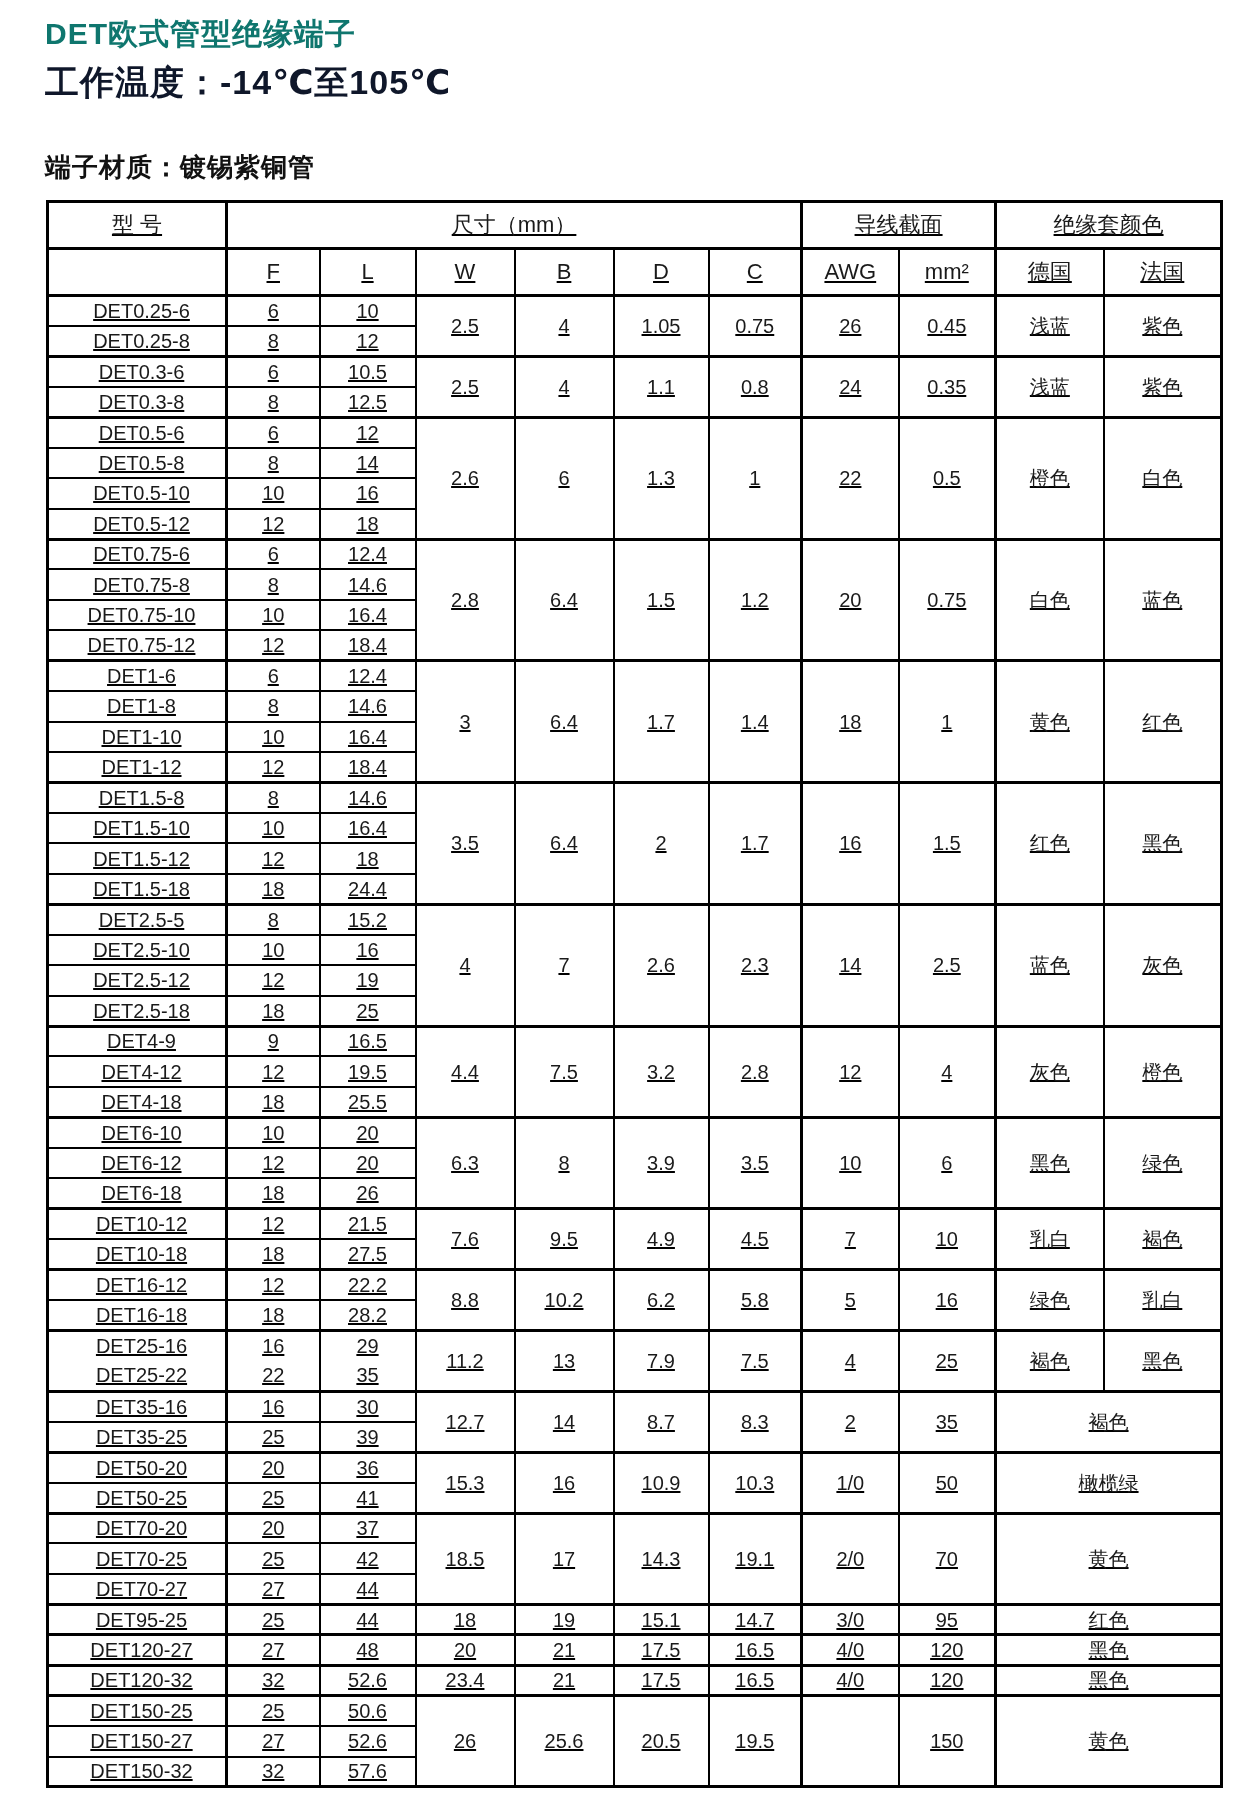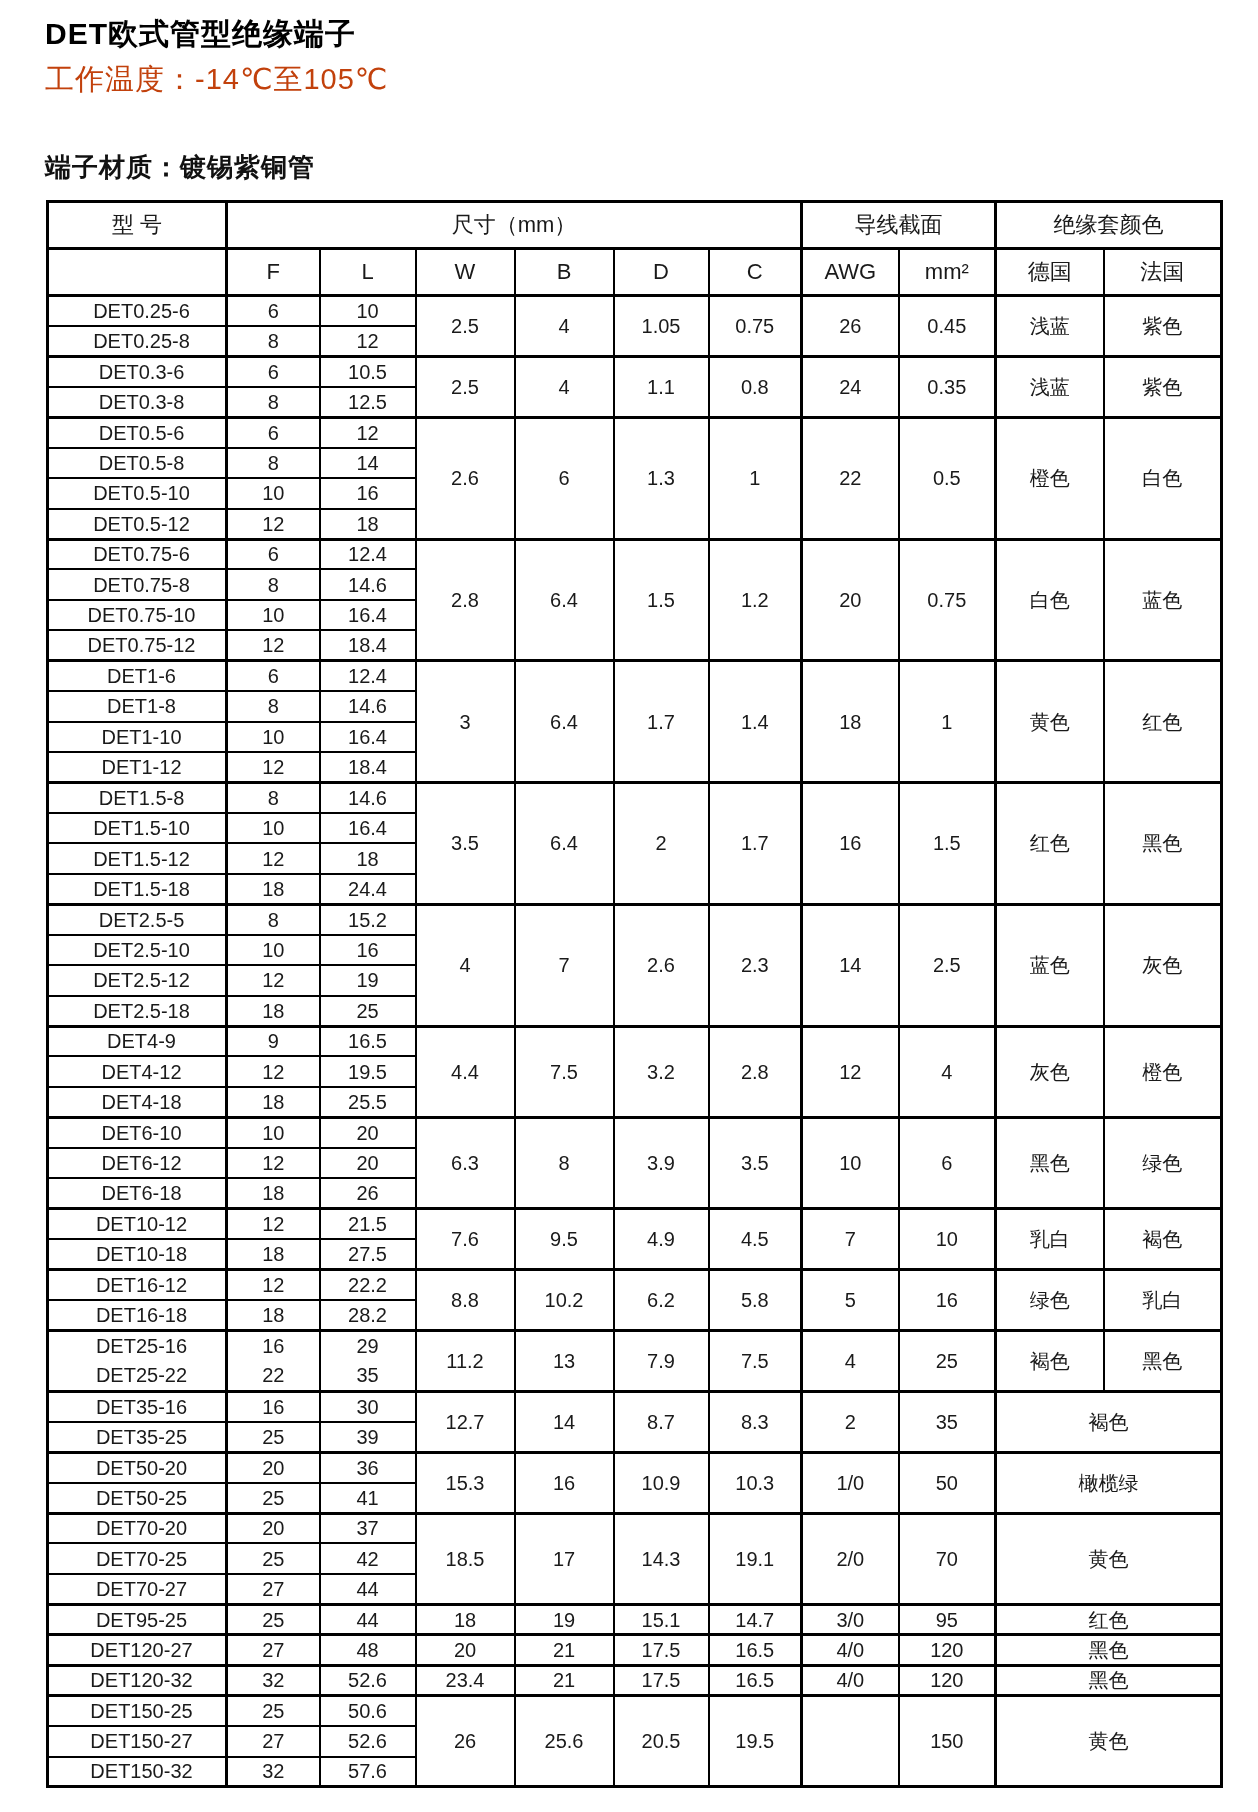--- a/index.html
+++ b/index.html
@@ -6,38 +6,39 @@
   body {
     width: 1258px; height: 1812px;
     font-family: "Liberation Sans", "DejaVu Sans", sans-serif;
     color: #000;
     position: relative;
     overflow: hidden;
   }
   .page-title {
     position: absolute; left: 45px; top: 14px;
     font-size: 30px; font-weight: 600; letter-spacing: 1px;
-    color: #000000;
+    color: #0f766e;
   }
   .page-subtitle {
     position: absolute; left: 45px; top: 60px;
-    font-size: 29px; font-weight: 400; letter-spacing: 1px;
-    color: #c2410c;
+    font-size: 34px; font-weight: 700; letter-spacing: 1px;
+    color: #0f172a;
   }
   .page-material {
     position: absolute; left: 45px; top: 150px;
     font-size: 26px; font-weight: 700; letter-spacing: 1px;
     color: #111;
   }
   table.spec {
     position: absolute; left: 46px; top: 200px;
     width: 1174px;
     border-collapse: collapse;
     table-layout: fixed;
     border: 3px solid #000;
+    text-decoration: underline;
   }
   .spec th, .spec td {
     border: 2px solid #000;
     text-align: center;
     vertical-align: middle;
     padding: 0;
     font-weight: normal;
     color: #1a1a1a;
     overflow: hidden;
     white-space: nowrap;

